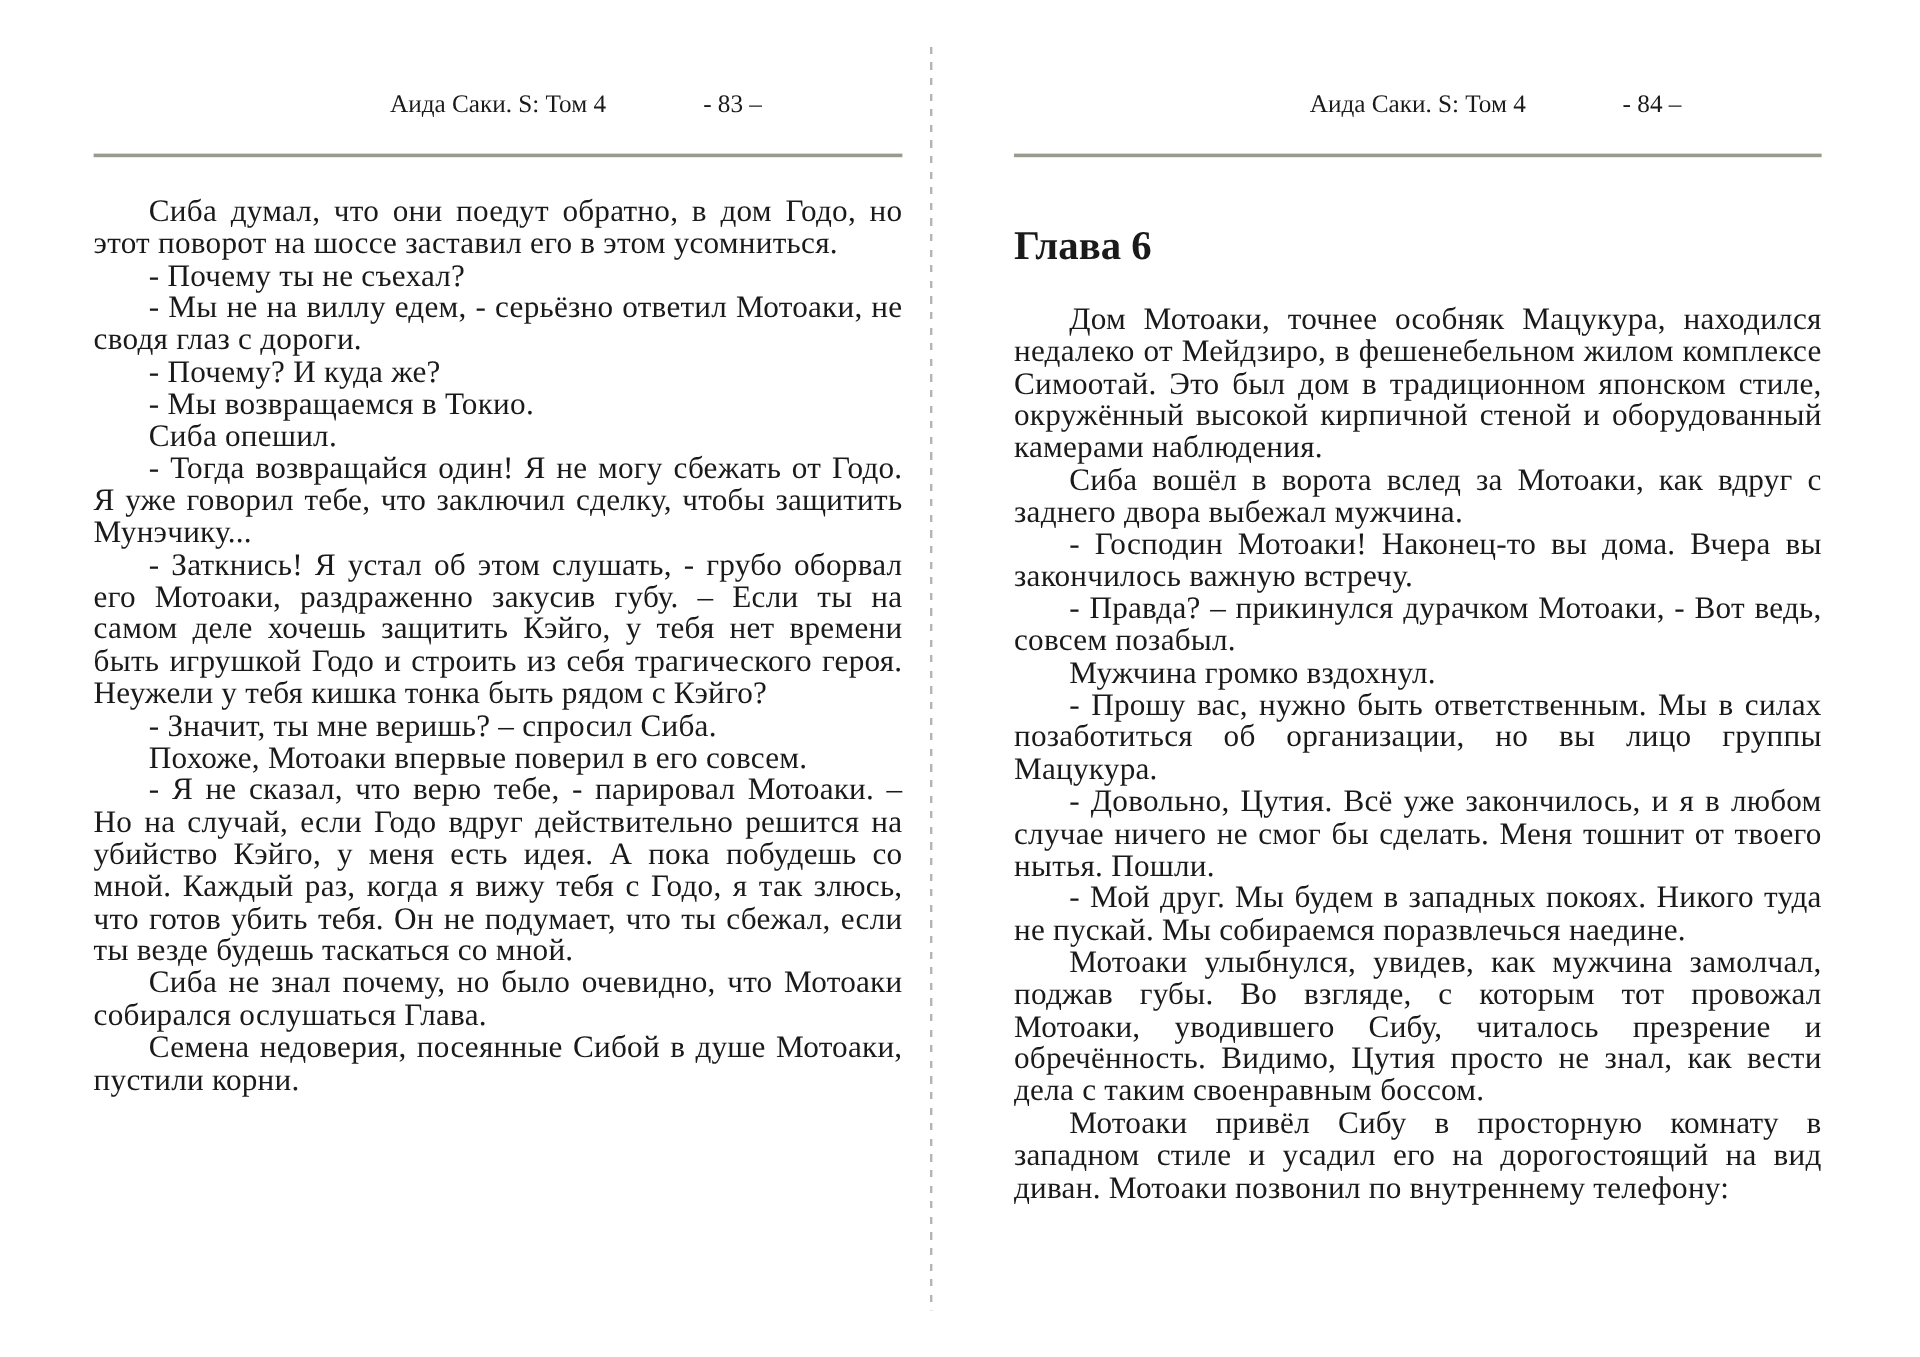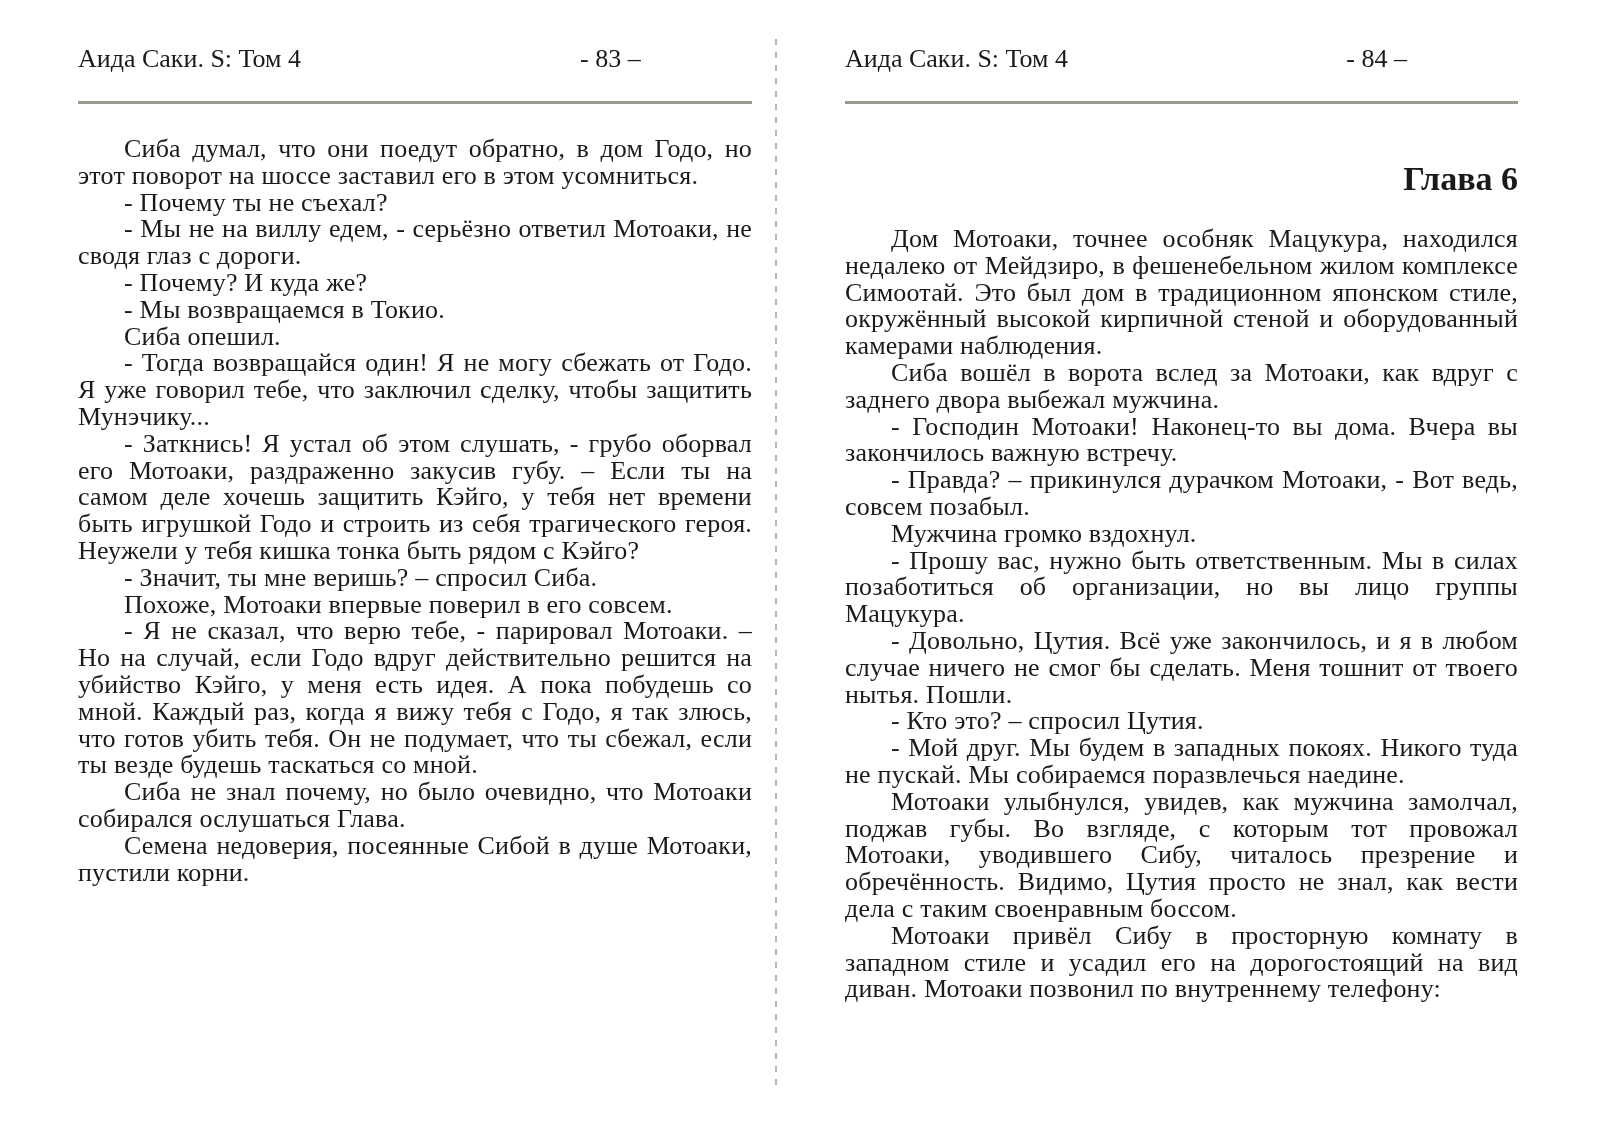--- a/index.html
+++ b/index.html
@@ -21,26 +21,27 @@
   }
   .page-left {
     left: 78px;
     width: 674px;
   }
   .page-right {
     left: 845px;
     width: 673px;
   }
   .running-header {
-    margin-top: 44px;
+    margin-top: 71px;
     position: relative;
     height: 30px;
-    font-size: 26px;
+    font-size: 21px;
     line-height: 30px;
     white-space: nowrap;
+    text-align: center;
   }
   .page-number {
     position: absolute;
     left: 79%;
     transform: translateX(-50%);
   }
   .header-rule {
     height: 3px;
     background: #9a9a8e;
     margin-top: 27px;
@@ -59,21 +60,21 @@
   .body-text p {
     margin: 0;
     padding: 0;
     text-indent: 46px;
   }
   .body-text p.no-indent {
     text-indent: 0;
   }
   .chapter-title {
     margin: 55px 0 27px 0;
-    text-align: right;
+    text-align: left;
     font-size: 34px;
     line-height: 40px;
     font-weight: bold;
   }
   .page-divider {
     position: absolute;
     left: 775px;
     top: 39px;
     width: 2px;
     height: 1053px;
@@ -120,18 +121,17 @@
   <div class="header-rule"></div>
   <h2 class="chapter-title">Глава 6</h2>
   <div class="body-text">
     <p>Дом Мотоаки, точнее особняк Мацукура, находился недалеко от Мейдзиро, в фешенебельном жилом комплексе Симоотай. Это был дом в традиционном японском стиле, окружённый высокой кирпичной стеной и оборудованный камерами наблюдения.</p>
     <p>Сиба вошёл в ворота вслед за Мотоаки, как вдруг с заднего двора выбежал мужчина.</p>
     <p>- Господин Мотоаки! Наконец-то вы дома. Вчера вы закончилось важную встречу.</p>
     <p>- Правда? – прикинулся дурачком Мотоаки, - Вот ведь, совсем позабыл.</p>
     <p>Мужчина громко вздохнул.</p>
     <p>- Прошу вас, нужно быть ответственным. Мы в силах позаботиться об организации, но вы лицо группы Мацукура.</p>
     <p>- Довольно, Цутия. Всё уже закончилось, и я в любом случае ничего не смог бы сделать. Меня тошнит от твоего нытья. Пошли.</p>
-    <p>- Кто это? – спросил Цутия.</p>
     <p>- Мой друг. Мы будем в западных покоях. Никого туда не пускай. Мы собираемся поразвлечься наедине.</p>
     <p>Мотоаки улыбнулся, увидев, как мужчина замолчал, поджав губы. Во взгляде, с которым тот провожал Мотоаки, уводившего Сибу, читалось презрение и обречённость. Видимо, Цутия просто не знал, как вести дела с таким своенравным боссом.</p>
     <p>Мотоаки привёл Сибу в просторную комнату в западном стиле и усадил его на дорогостоящий на вид диван. Мотоаки позвонил по внутреннему телефону:</p>
   </div>
 </div>
 
 </body></html>

